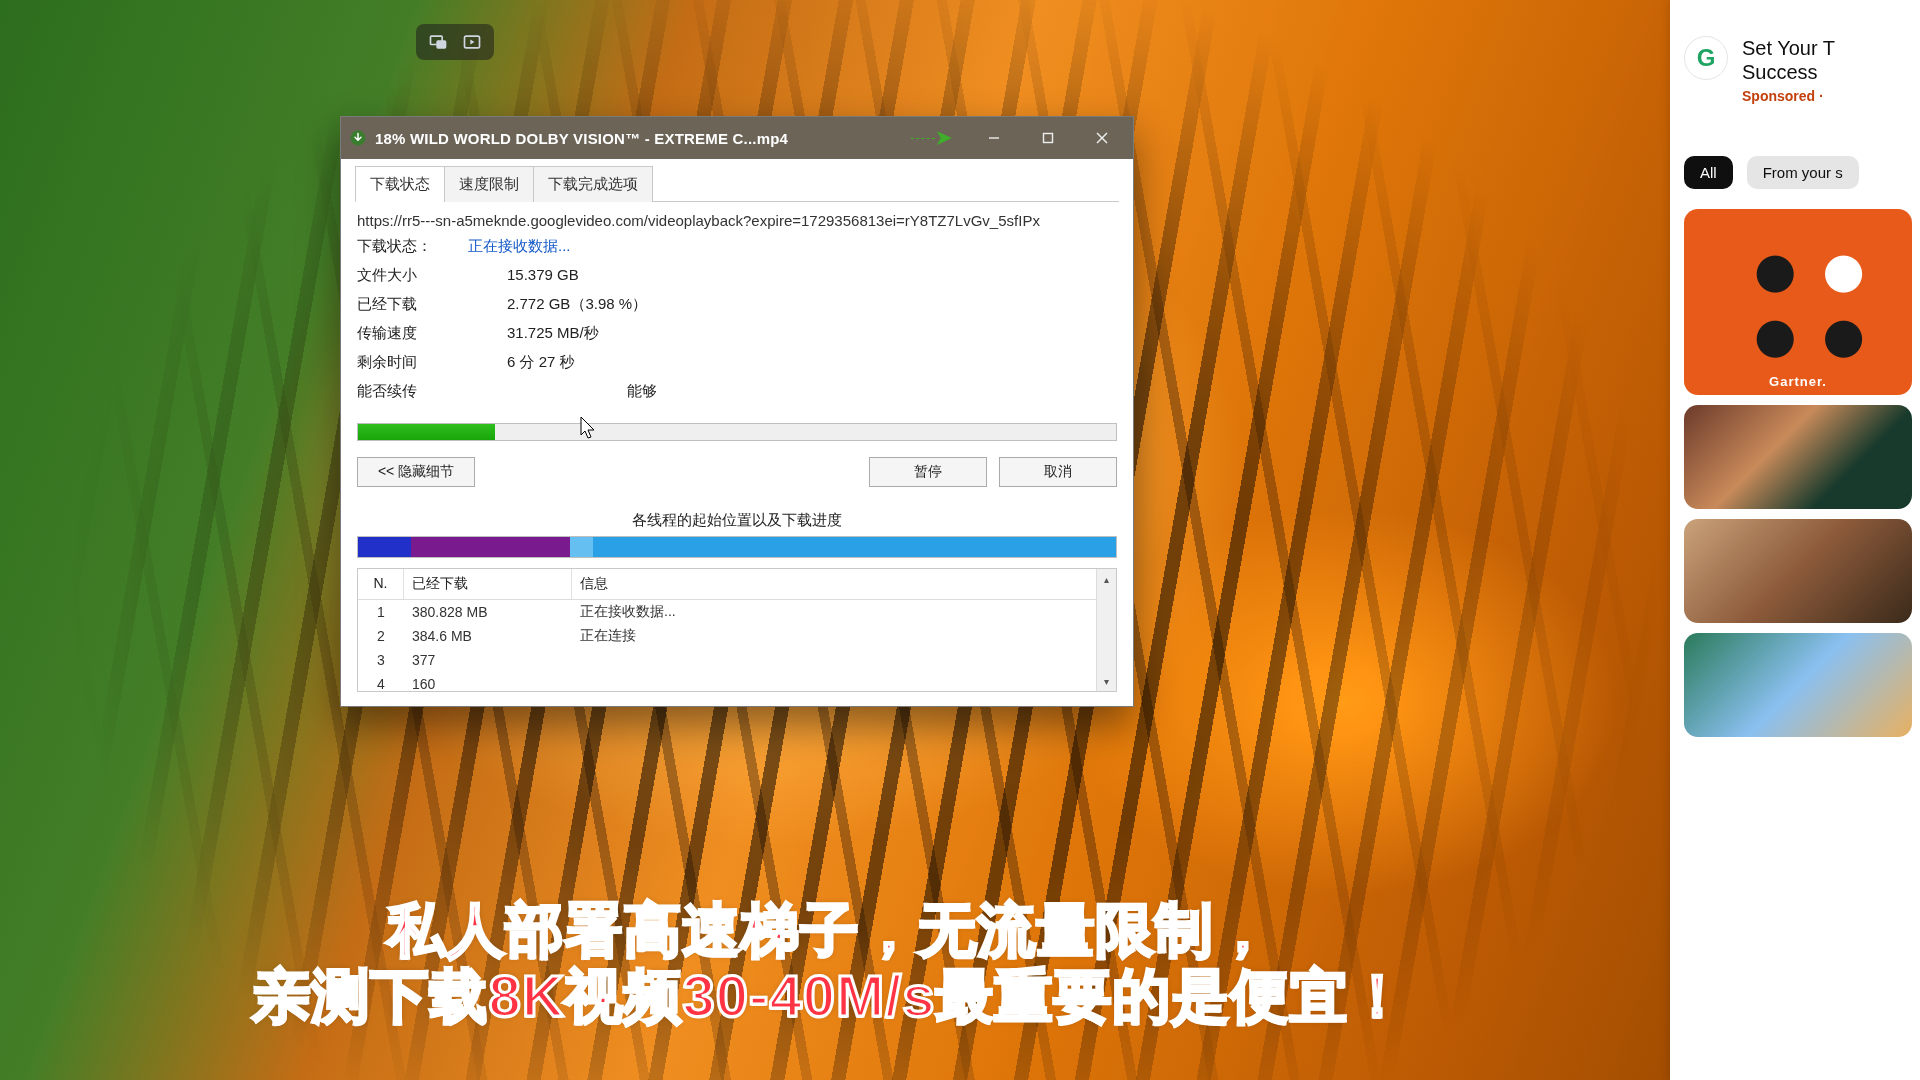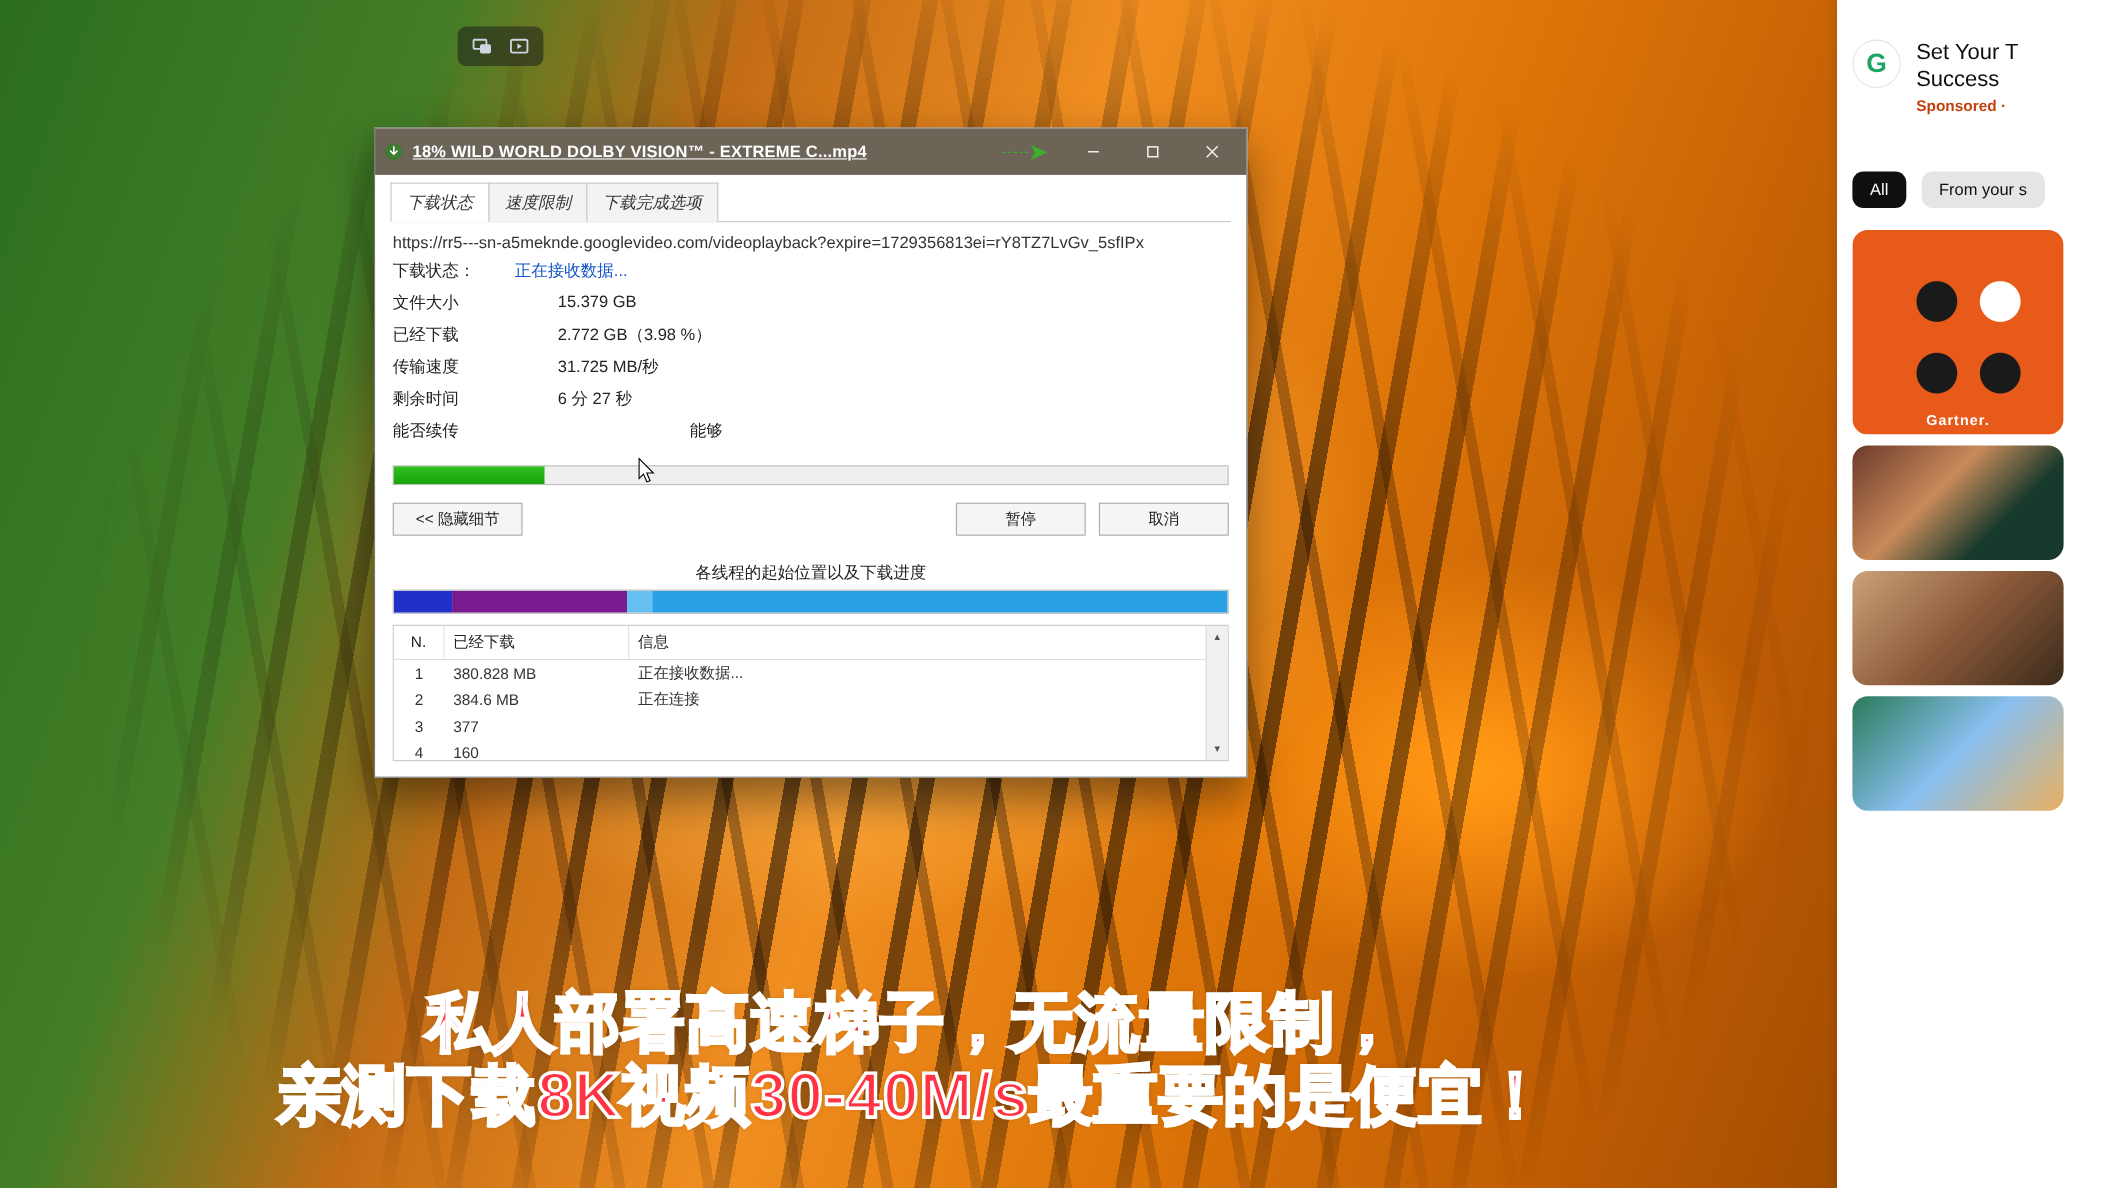--- a/index.html
+++ b/index.html
@@ -40,30 +40,30 @@
     position: absolute; left: 340px; top: 116px; width: 794px;
     background: #fff; border: 1px solid #7a7a7a;
     box-shadow: 0 18px 38px rgba(0,0,0,.45);
     font-size: 15px; color: #202020;
   }
   .titlebar {
     height: 42px; background: #6b6457; color: #fff;
     display: flex; align-items: center; padding: 0 8px 0 8px; gap: 8px;
   }
   .titlebar .appicon { width: 18px; height: 18px; }
-  .titlebar .title { font-size: 15px; font-weight: 600; letter-spacing: .2px; white-space: nowrap; overflow: hidden; text-overflow: ellipsis; flex-shrink: 1; max-width: 500px; text-decoration: underline; }
+  .titlebar .title { font-size: 15px; font-weight: 600; letter-spacing: .2px; white-space: nowrap; overflow: hidden; text-overflow: ellipsis; flex-shrink: 1; max-width: 500px; }
   .titlebar .spacer { flex: 1; }
   .titlebar .arrow { color: #3fae2a; font-size: 22px; margin-right: 10px; position: relative; }
   .titlebar .arrow::after { content:""; position:absolute; left:-24px; top:50%; width:24px; border-top:1px dashed #3fae2a; }
   .winbtn { width: 46px; height: 42px; display: flex; align-items: center; justify-content: center; color: #eee; cursor: pointer; }
   .winbtn svg { width: 12px; height: 12px; }
 
   .client { padding: 0 14px 14px 14px; }
 
-  .tabs { display: flex; border-bottom: 1px solid #c8c8c8; margin-top: 6px; font-style: italic; }
+  .tabs { display: flex; border-bottom: 1px solid #c8c8c8; margin-top: 6px; }
   .tab { padding: 8px 14px 7px 14px; font-size: 15px; cursor: pointer; background: #f3f3f3; border: 1px solid #c8c8c8; border-bottom: none; margin-right: -1px; position: relative; top: 1px; color: #333; }
   .tab.active { background: #fff; border-bottom: 1px solid #fff; }
 
   .url { padding: 10px 2px 4px 2px; color: #333; font-size: 15px; word-break: break-all; }
 
   .kv { display: grid; grid-template-columns: 150px 1fr; row-gap: 10px; padding: 6px 2px 4px 2px; font-size: 15px; }
   .kv .label { color: #222; }
   .kv .value { color: #222; }
   .status-line { padding: 4px 2px 4px 2px; display:flex; gap: 36px; }
   .status-line .l { color:#222; }
@@ -106,21 +106,21 @@
 
   
   .yt { position: absolute; right: 0; top: 0; bottom: 0; width: 250px; background: #fff; box-shadow: -2px 0 8px rgba(0,0,0,.12); padding: 36px 0 0 0; }
   .ad { display: flex; gap: 14px; padding: 0 14px 24px 14px; }
   .ad .logo { width: 44px; height: 44px; border-radius: 50%; background: #fff; border: 1px solid #e5e5e5; display:flex; align-items:center; justify-content:center; color:#1fa463; font-size:24px; font-weight:700; }
   .ad .txt .l1 { font-size: 20px; color: #0f0f0f; line-height: 1.2; }
   .ad .txt .l2 { font-size: 14px; color: #c2410c; font-weight: 600; margin-top: 4px; }
   .chips { display: flex; gap: 14px; padding: 0 14px 10px 14px; }
   .chip { background: #0f0f0f; color:#fff; padding: 8px 16px; border-radius: 10px; font-size: 15px; font-weight:500; cursor:pointer;margin-top:28px; }
   .chip.alt { background: #e5e5e5; color: #0f0f0f; }
-  .thumb { margin: 10px 14px 0 14px; width: 192px; height: 186px; border-radius: 14px; background:#222; position:relative; overflow:hidden; }
+  .thumb { margin: 10px 14px 0 14px; width: 228px; height: 186px; border-radius: 14px; background:#222; position:relative; overflow:hidden; }
   .thumb.small { height: 104px; }
   .thumb .label { position:absolute; left:0; right:0; bottom:6px; text-align:center; color:#fff; font-size:13px; font-weight:600; letter-spacing:1px; }
   .gartner { background: radial-gradient(circle at 40% 35%, #1a1a1a 0 18px, transparent 19px),
                          radial-gradient(circle at 70% 35%, #fff 0 18px, transparent 19px),
                          radial-gradient(circle at 40% 70%, #1a1a1a 0 18px, transparent 19px),
                          radial-gradient(circle at 70% 70%, #1a1a1a 0 18px, transparent 19px),
                          #e85a1a; }
 
   
   .headline {

